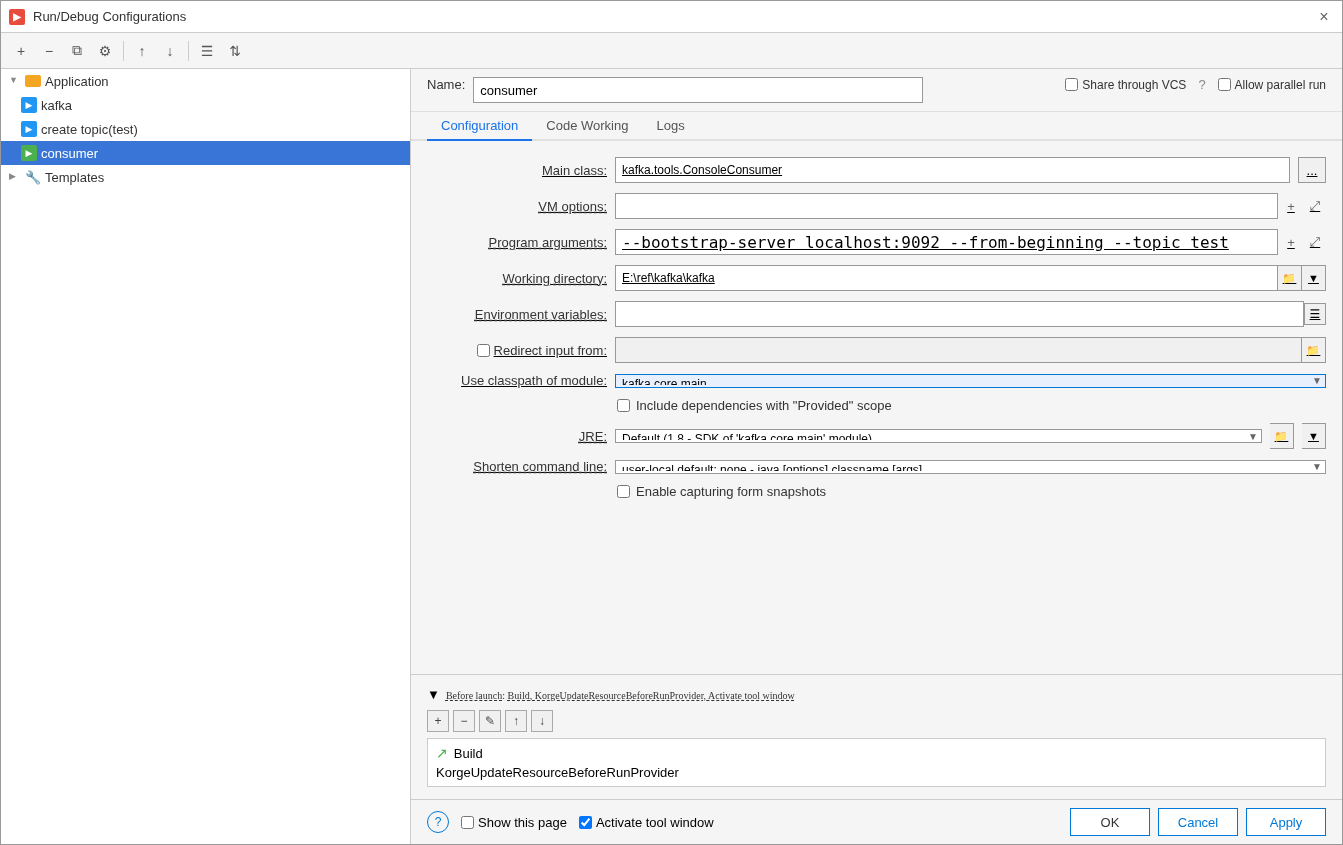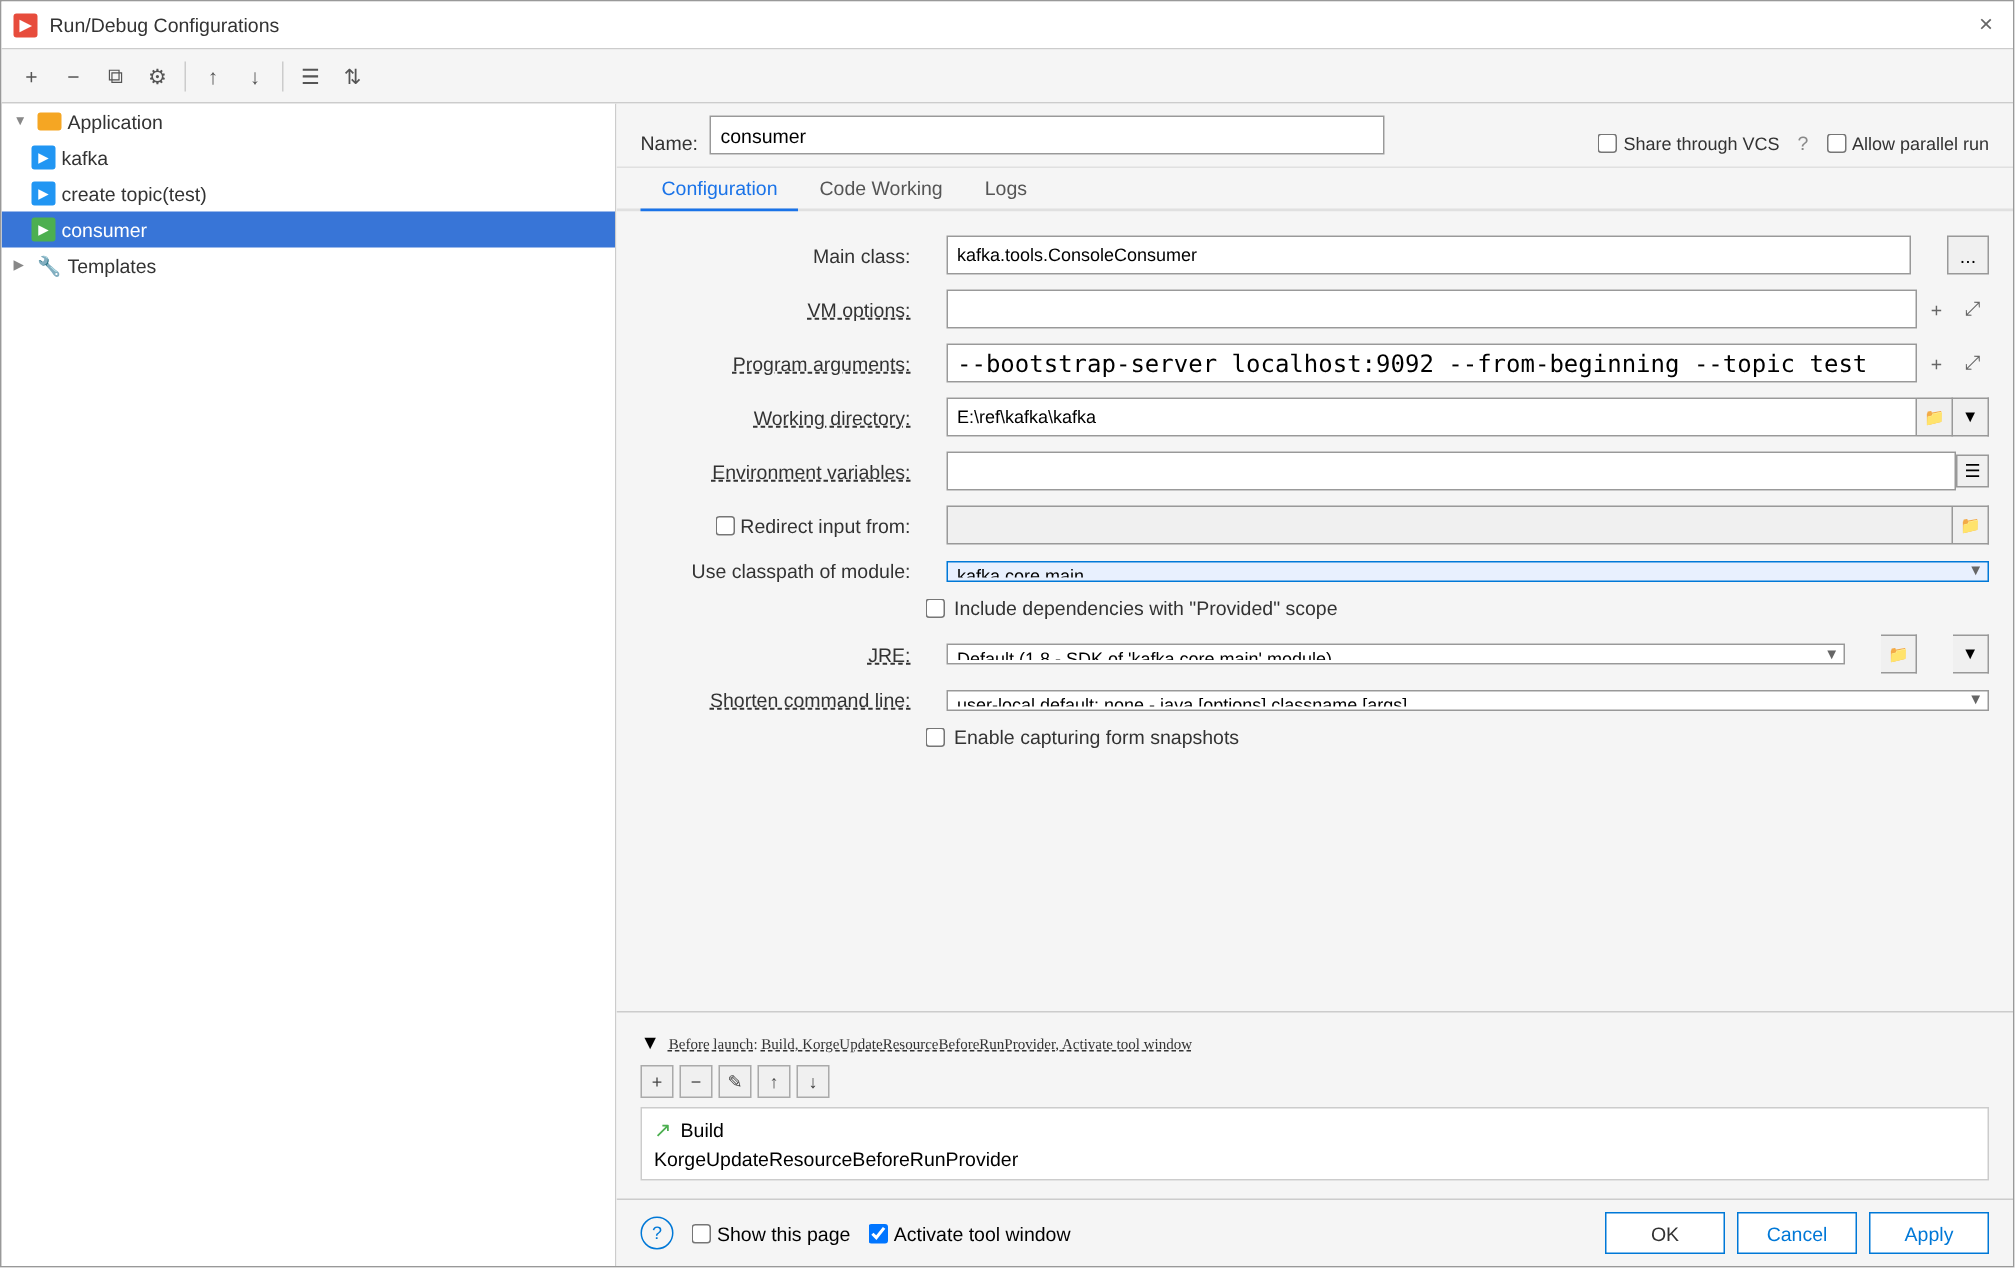--- a/index.html
+++ b/index.html
@@ -161,21 +161,21 @@
     .right-panel {
       flex: 1;
       display: flex;
       flex-direction: column;
       background: #f5f5f5;
       overflow: hidden;
     }
 
     .name-bar {
       display: flex;
-      align-items: flex-end;
+      align-items: flex-start;
       padding: 8px 16px;
       background: #f5f5f5;
       gap: 8px;
       border-bottom: 1px solid #e0e0e0;
     }
 
     .name-label { font-size: 13px; color: #333; }
     .name-input {
       flex: 1;
       max-width: 450px;
@@ -238,21 +238,22 @@
       flex: 1;
       padding: 16px;
       overflow-y: auto;
       background: #f5f5f5;
     }
 
     .form-row {
       display: flex;
       align-items: center;
       margin-bottom: 10px;
-      gap: 24px;
+      gap: 8px;
+      text-decoration: underline;
     }
 
     .form-label {
       width: 180px;
       font-size: 13px;
       color: #333;
       text-align: right;
       flex-shrink: 0;
     }
 

